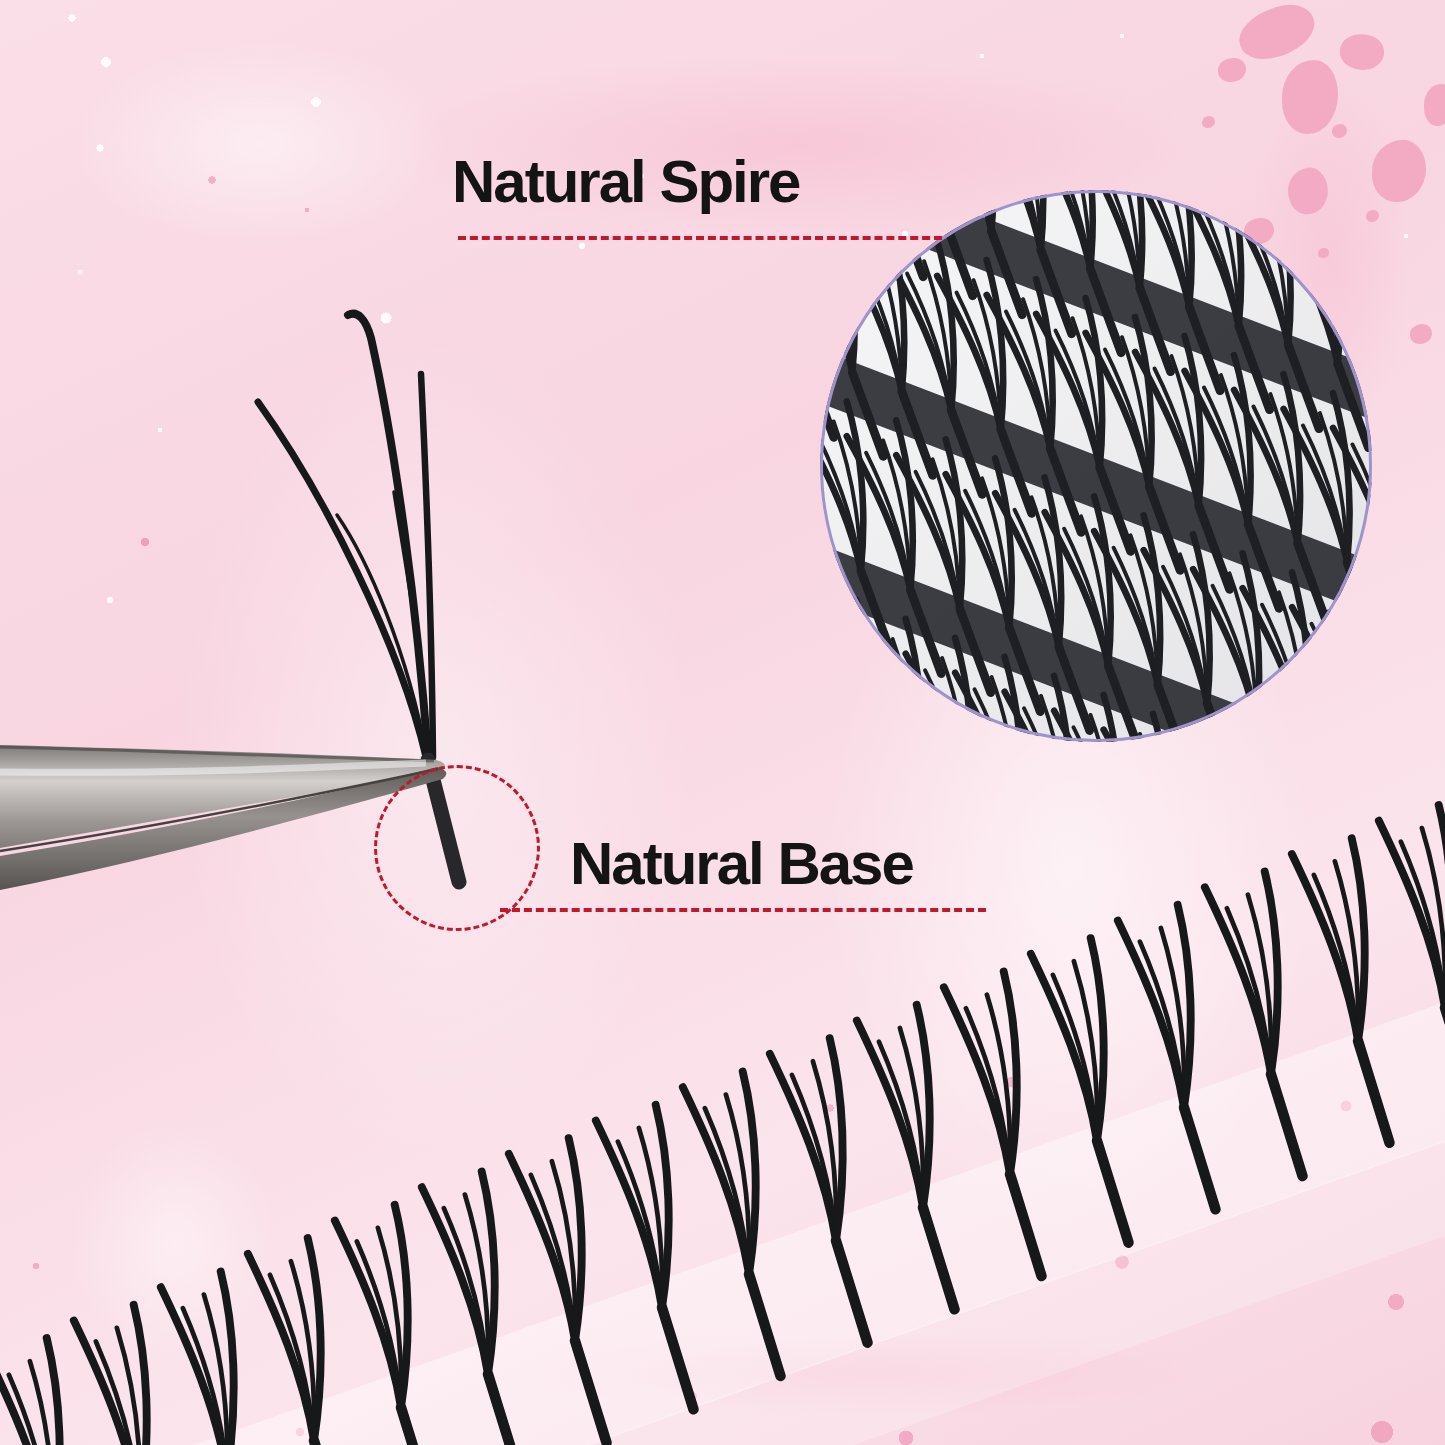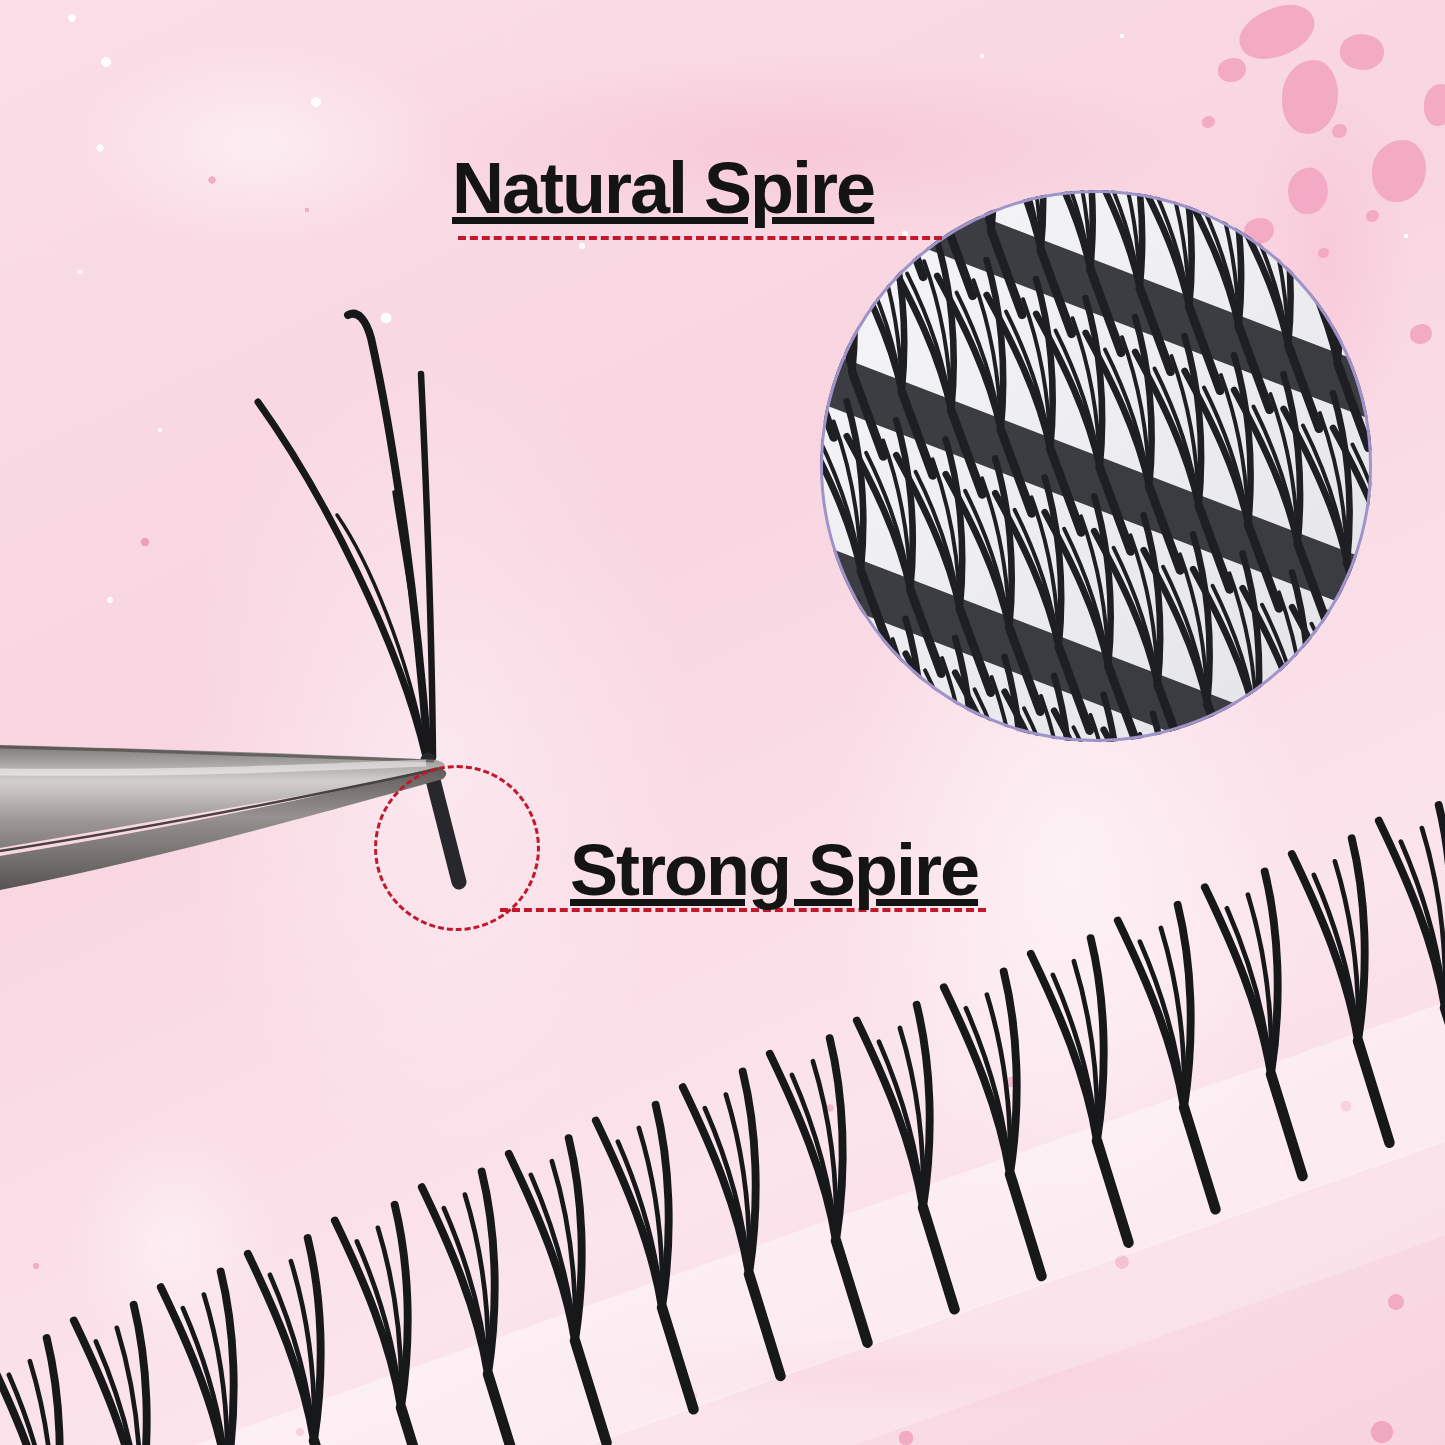--- a/index.html
+++ b/index.html
@@ -51,22 +51,22 @@
     radial-gradient(circle 12px at 906px 1438px, #f0a0bc 60%, transparent 62%),
     radial-gradient(circle 18px at 1382px 1432px, #ef9cb9 60%, transparent 62%),
     radial-gradient(circle 7px at 300px 1432px, #f2a6c1 60%, transparent 62%);
   }
   .blob{position:absolute;background:#f2a7c1;opacity:.92;border-radius:58% 42% 55% 45%/52% 48% 55% 45%;}
   .strip{position:absolute;left:180px;top:1450px;width:1560px;height:132px;
     background:rgba(255,255,255,.42);transform:rotate(-19.5deg);transform-origin:left top;}
   .strip2{position:absolute;left:260px;top:1560px;width:1500px;height:90px;
     background:rgba(255,255,255,.22);transform:rotate(-19.5deg);transform-origin:left top;}
   .label{
-    position:absolute;color:#141414;font-weight:bold;font-size:72px;line-height:1;
-    letter-spacing:-2px;white-space:nowrap;text-decoration:underline;
+    position:absolute;color:#141414;font-weight:bold;font-size:60px;line-height:1;
+    letter-spacing:-2px;white-space:nowrap;
   }
   .dashline{position:absolute;height:0;border-top:4px dashed #c2182b;}
   .dashcircle{
     position:absolute;left:374px;top:765px;width:160px;height:160px;
     border:3.5px dashed #c2182b;border-radius:50%;
   }
   .inset{position:absolute;left:816px;top:186px;width:560px;height:560px;}
   svg{display:block;}
 </style>
 </head>
@@ -273,15 +273,15 @@
         </g>
     </g>
     <circle cx="280" cy="280" r="274.5" fill="none" stroke="#9f93c9" stroke-width="3"></circle>
   </svg>
 
   <div class="label" style="left:452px;top:152px;">Natural Spire</div>
   <div class="dashline" style="left:458px;top:236px;width:484px;"></div>
 
   <div class="dashcircle"></div>
   <div class="dashline" style="left:500px;top:908px;width:486px;"></div>
-  <div class="label" style="left:570px;top:834px;">Strong Spire</div>
+  <div class="label" style="left:570px;top:834px;">Natural Base</div>
 
 </div>
 
 </body></html>

